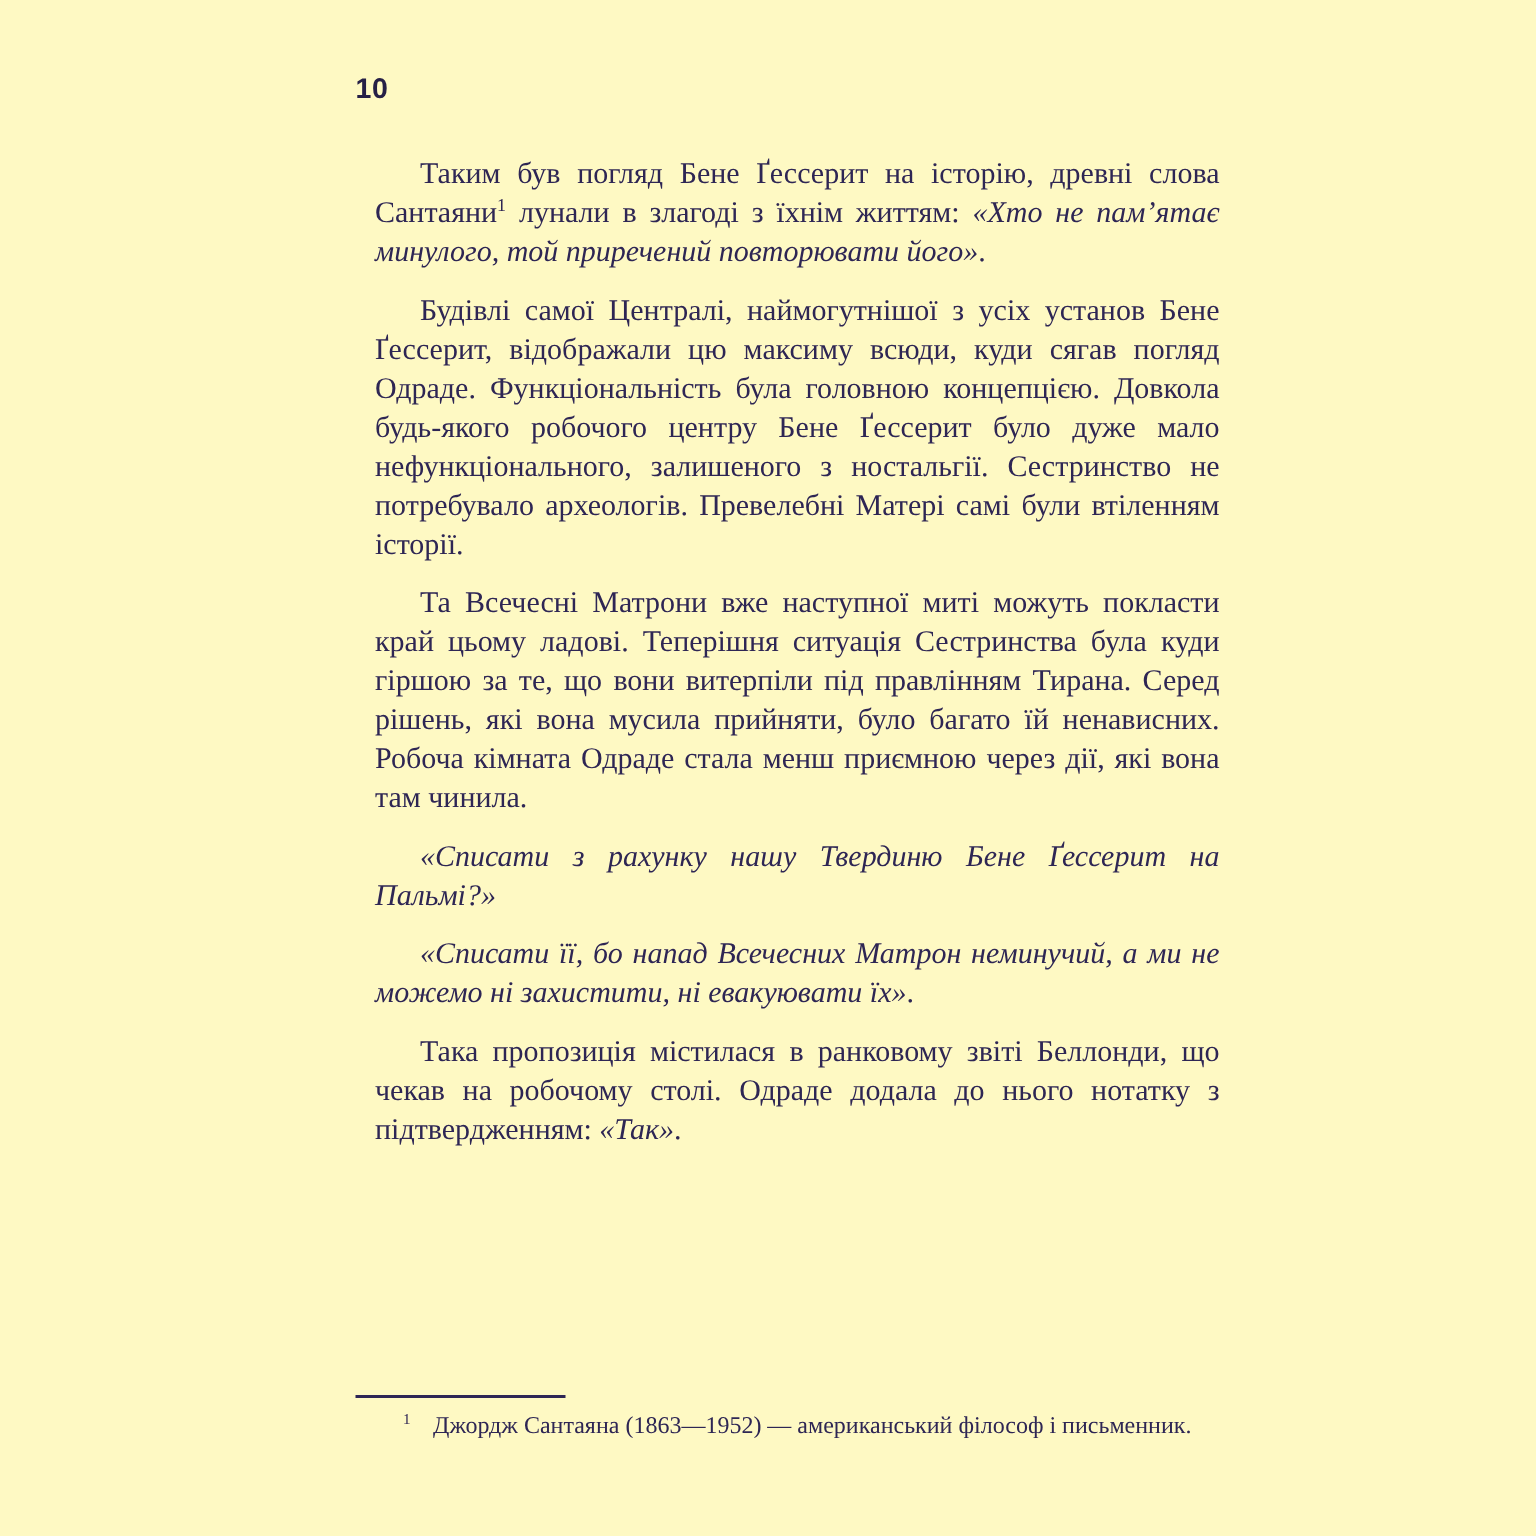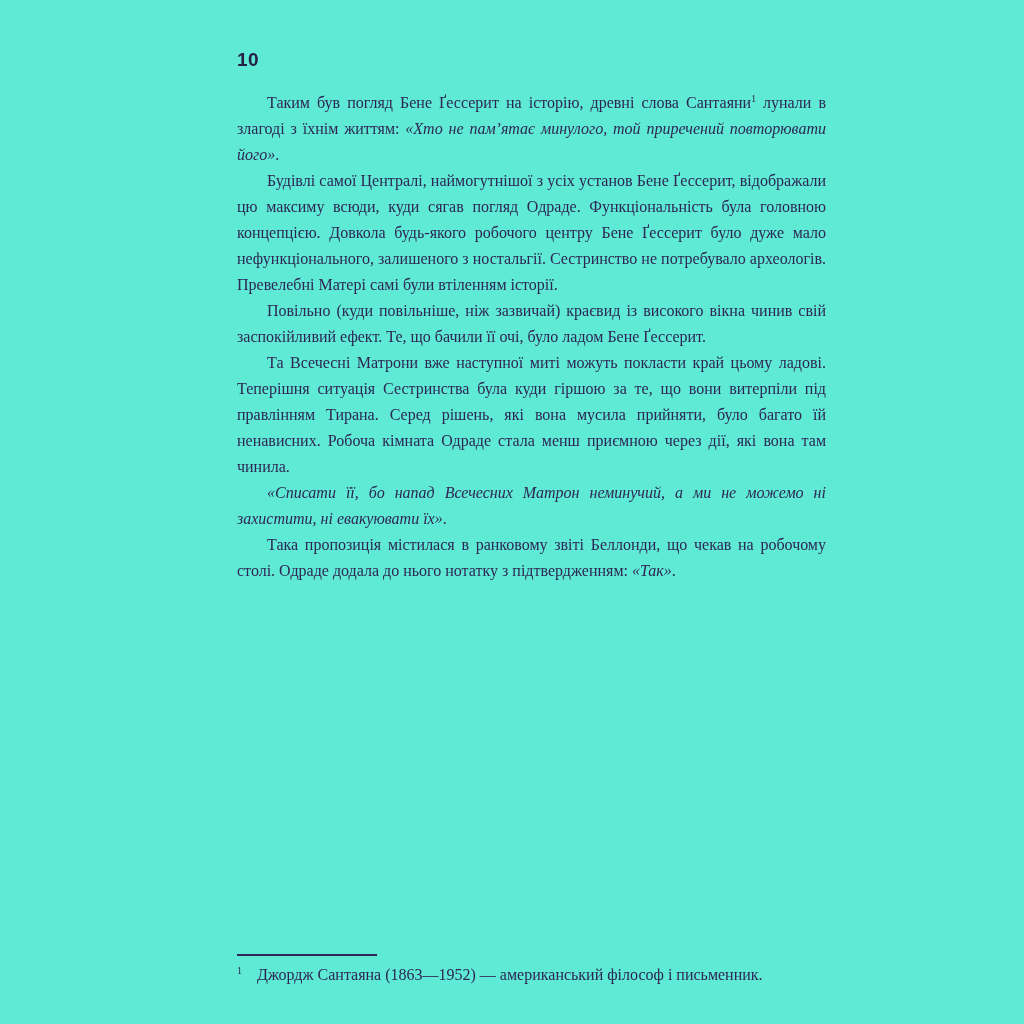--- a/index.html
+++ b/index.html
@@ -4,21 +4,21 @@
 <style>
   html, body {
     margin: 0;
     padding: 0;
     background: #fdfdfd;
   }
   .page {
     position: relative;
     width: 1024px;
     height: 1024px;
-    background: #5eead4;
+    background: #fef9c3;
     font-family: "Liberation Serif", serif;
     color: #2e2654;
     overflow: hidden;
   }
   .page-number {
     position: absolute;
     left: 237px;
     top: 49px;
     font-family: "Liberation Sans", sans-serif;
     font-weight: 700;
@@ -26,41 +26,42 @@
     color: #262046;
     letter-spacing: 0.5px;
   }
   .text-block {
     position: absolute;
     left: 237px;
     top: 90px;
     width: 589px;
   }
   .para {
-    margin: 0;
+    margin: 13px;
     text-indent: 30px;
     text-align: justify;
-    font-size: 16px;
+    font-size: 20px;
     line-height: 26px;
     hyphens: manual;
     -webkit-hyphens: manual;
   }
   .para em {
     font-style: italic;
   }
   .fn-ref {
     font-size: 0.6em;
     line-height: 0;
     vertical-align: super;
   }
   .footnote-block {
     position: absolute;
     left: 237px;
-    top: 954px;
+    top: 930px;
     width: 589px;
+    text-align: center;
   }
   .footnote-rule {
     width: 140px;
     height: 0;
     border-top: 2px solid #2e2654;
     margin: 0 0 9px 0;
   }
   .footnote {
     margin: 0;
     font-size: 16px;
@@ -80,24 +81,24 @@
 <div class="page">
 
   <div class="page-number">10</div>
 
   <div class="text-block">
 
     <p class="para"><span>Таким був погляд Бене Ґессерит на історію, древні слова Сантаяни</span><sup class="fn-ref">1</sup><span> лунали в злагоді з їхнім життям: </span><em>«Хто не пам’ятає минулого, той приречений повторювати його»</em><span>.</span></p>
 
     <p class="para"><span>Будівлі самої Централі, наймогутнішої з усіх установ Бене Ґессерит, відображали цю максиму всюди, куди сягав погляд Одраде. Функціональність була головною концепцією. До­вкола будь-якого робочого центру Бене Ґессерит було дуже мало нефункціонального, залишеного з ностальгії. Сестрин­ство не потребувало археологів. Превелебні Матері самі були втіленням історії.</span></p>
 
-    <p class="para"><span>Повільно (куди повільніше, ніж зазвичай) краєвид із висо­кого вікна чинив свій заспокійливий ефект. Те, що бачили її очі, було ладом Бене Ґессерит.</span></p>
 
     <p class="para"><span>Та Всечесні Матрони вже наступної миті можуть покласти край цьому ладові. Теперішня ситуація Сестринства була куди гіршою за те, що вони витерпіли під правлінням Тира­на. Серед рішень, які вона мусила прийняти, було багато їй ненависних. Робоча кімната Одраде стала менш приємною через дії, які вона там чинила.</span></p>
 
+    <p class="para"><em>«Списати з рахунку нашу Твердиню Бене Ґессерит на Пальмі?»</em></p>
 
     <p class="para"><em>«Списати її, бо напад Всечесних Матрон неминучий, а ми не можемо ні захистити, ні евакуювати їх»</em><span>.</span></p>
 
     <p class="para"><span>Така пропозиція містилася в ранковому звіті Беллонди, що чекав на робочому столі. Одраде додала до нього нотатку з підтвердженням: </span><em>«Так»</em><span>.</span></p>
 
 
   </div>
 
   <div class="footnote-block">
     <div class="footnote-rule"></div>

